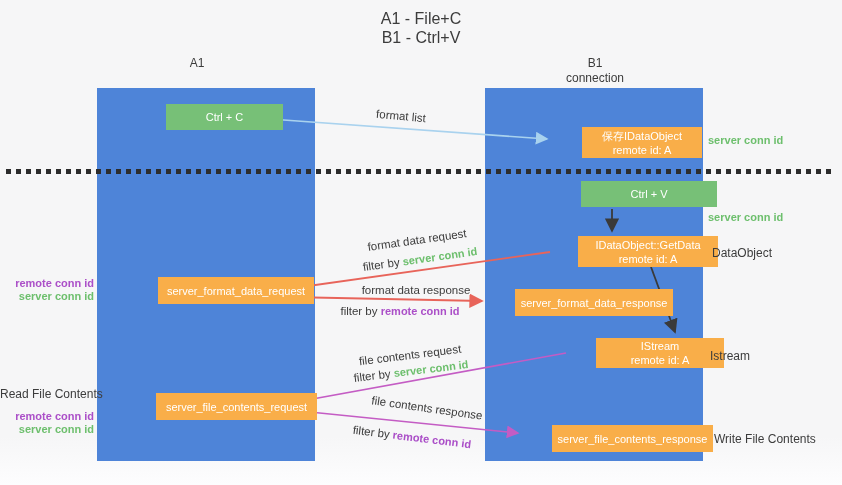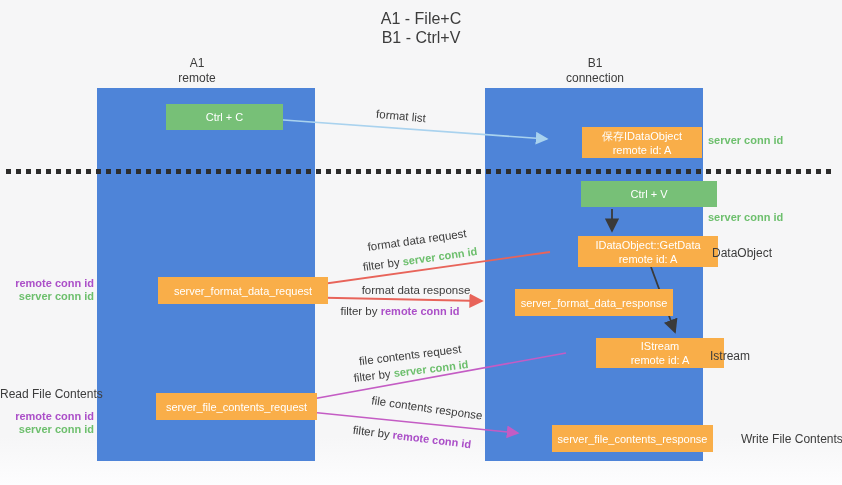--- a/index.html
+++ b/index.html
@@ -34,21 +34,20 @@
 
 <div class="stage">
 
   <div class="title">
     <div>A1 - File+C</div>
     <div>B1 - Ctrl+V</div>
   </div>
 
   <div class="lane-header" style="left:117px;">
     <div>A1</div>
-    <div>remote</div>
   </div>
   <div class="lane-header" style="left:515px;">
     <div>B1</div>
     <div>connection</div>
   </div>
 
   <div class="lane" style="left:97px;"></div>
   <div class="lane" style="left:485px;"></div>
 
   <div class="dotted"></div>
@@ -73,21 +72,21 @@
     <line x1="651" y1="267" x2="675" y2="332" stroke-width="1.8" marker-end="url(#m-black)" stroke="#3a3a3a"></line>
     <line x1="550" y1="252" x2="294" y2="288" stroke-width="1.8" marker-end="url(#m-red)" stroke="#e8645a"></line>
     <line x1="289" y1="297" x2="482" y2="301" stroke-width="1.8" marker-end="url(#m-red)" stroke="#e8645a"></line>
     <line x1="566" y1="353" x2="296" y2="402" stroke-width="1.6" marker-end="url(#m-mag)" stroke="#c45cc4"></line>
     <line x1="290" y1="410" x2="518" y2="433" stroke-width="1.6" marker-end="url(#m-mag)" stroke="#c45cc4"></line>
   </svg>
 
   <div class="node green" style="left:138px; top:104px; width:117px; height:26px;">
     <span>Ctrl + C</span>
   </div>
-  <div class="node orange" style="left:130px; top:277px; width:170px; height:27px;">
+  <div class="node orange" style="left:130px; top:277px; width:156px; height:27px;">
     <span>server_format_data_request</span>
   </div>
   <div class="node orange" style="left:128px; top:393px; width:161px; height:27px;">
     <span>server_file_contents_request</span>
   </div>
 
   <div class="node orange" style="left:554px; top:127px; width:120px; height:31px;">
     <span>保存IDataObject</span>
     <span>remote id: A</span>
   </div>
@@ -128,21 +127,21 @@
 
   <div class="edge-label" style="left:427px; top:408px; transform:translate(-50%,-50%) rotate(8deg);">file contents response</div>
   <div class="edge-label" style="left:412px; top:437px; transform:translate(-50%,-50%) rotate(7deg);">
     <span>filter by </span><span class="purple-text">remote conn id</span>
   </div>
 
   <div class="side-label green-text" style="left:708px; top:134px;">server conn id</div>
   <div class="side-label green-text" style="left:708px; top:211px;">server conn id</div>
   <div class="side-label" style="left:712px; top:246px;">DataObject</div>
   <div class="side-label" style="left:710px; top:349px;">Istream</div>
-  <div class="side-label" style="left:714px; top:432px;margin-left:27px;">Write File Contents</div>
+  <div class="side-label" style="left:714px; top:432px;">Write File Contents</div>
 
   <div class="side-label left-col purple-text" style="top:277px;">remote conn id</div>
   <div class="side-label left-col green-text" style="top:290px;">server conn id</div>
   <div class="side-label left-col" style="top:387px;">Read File Contents</div>
   <div class="side-label left-col purple-text" style="top:410px;">remote conn id</div>
   <div class="side-label left-col green-text" style="top:423px;">server conn id</div>
 
 </div>
 
 </body></html>

